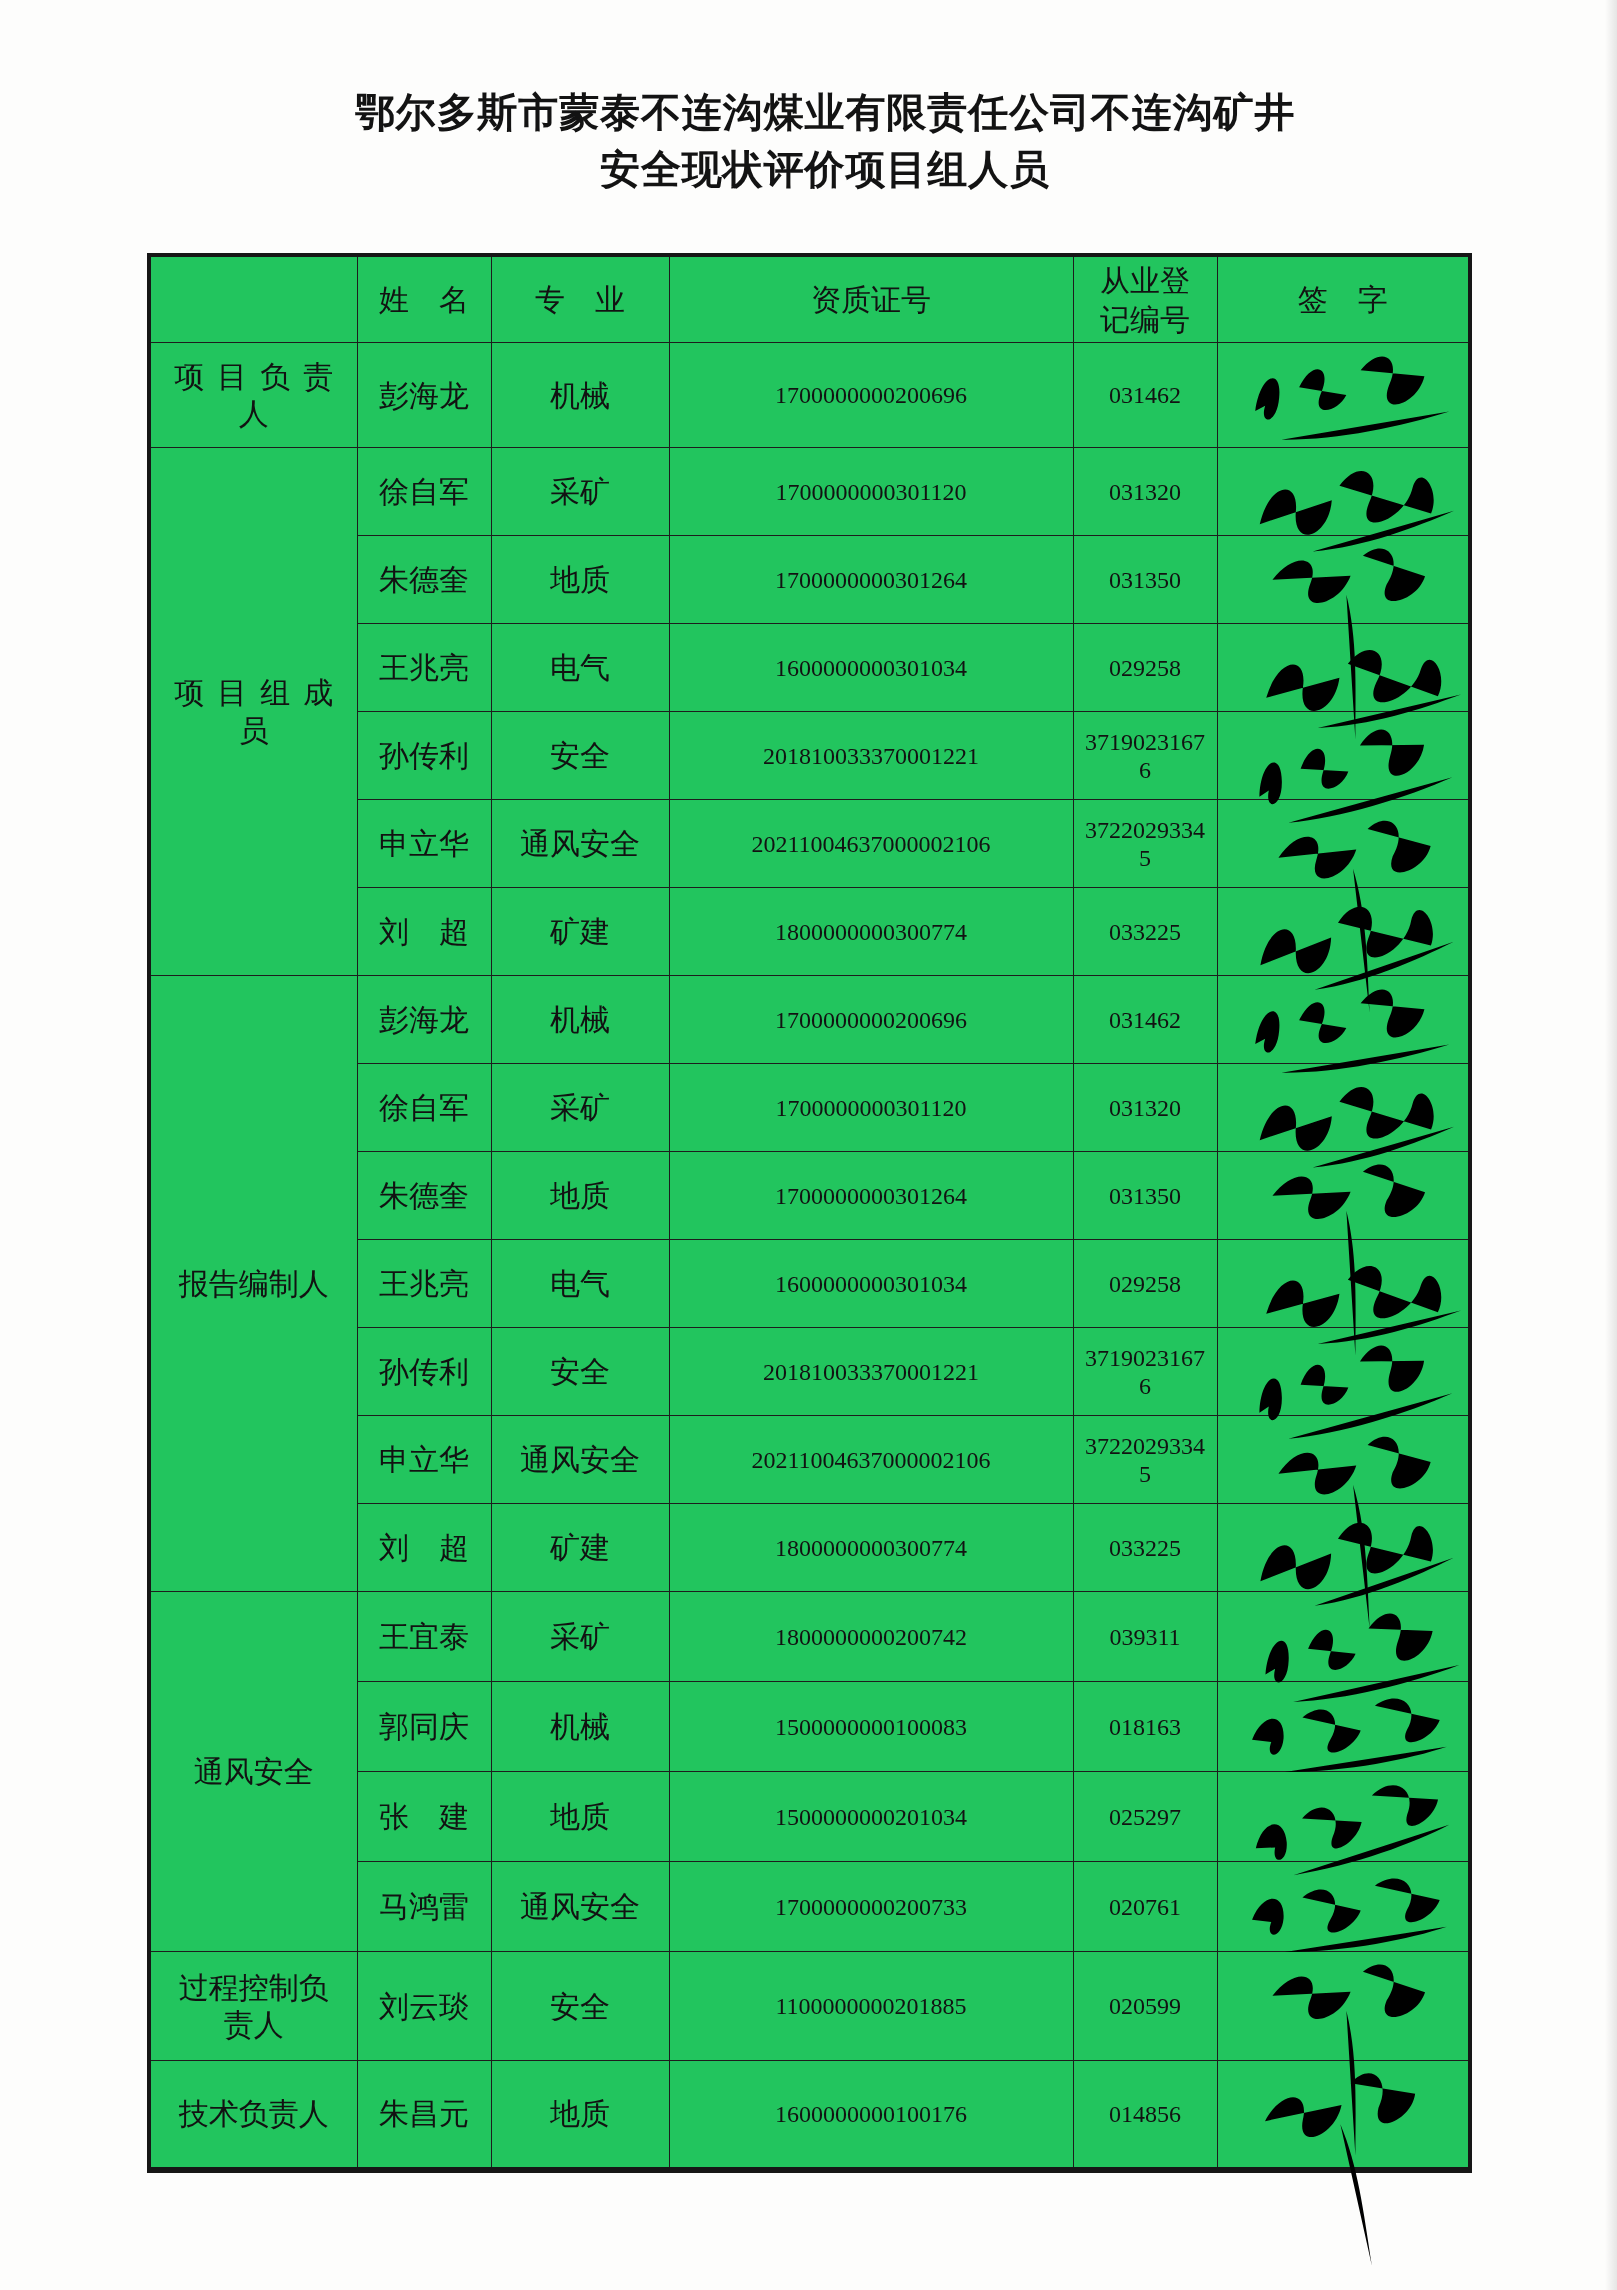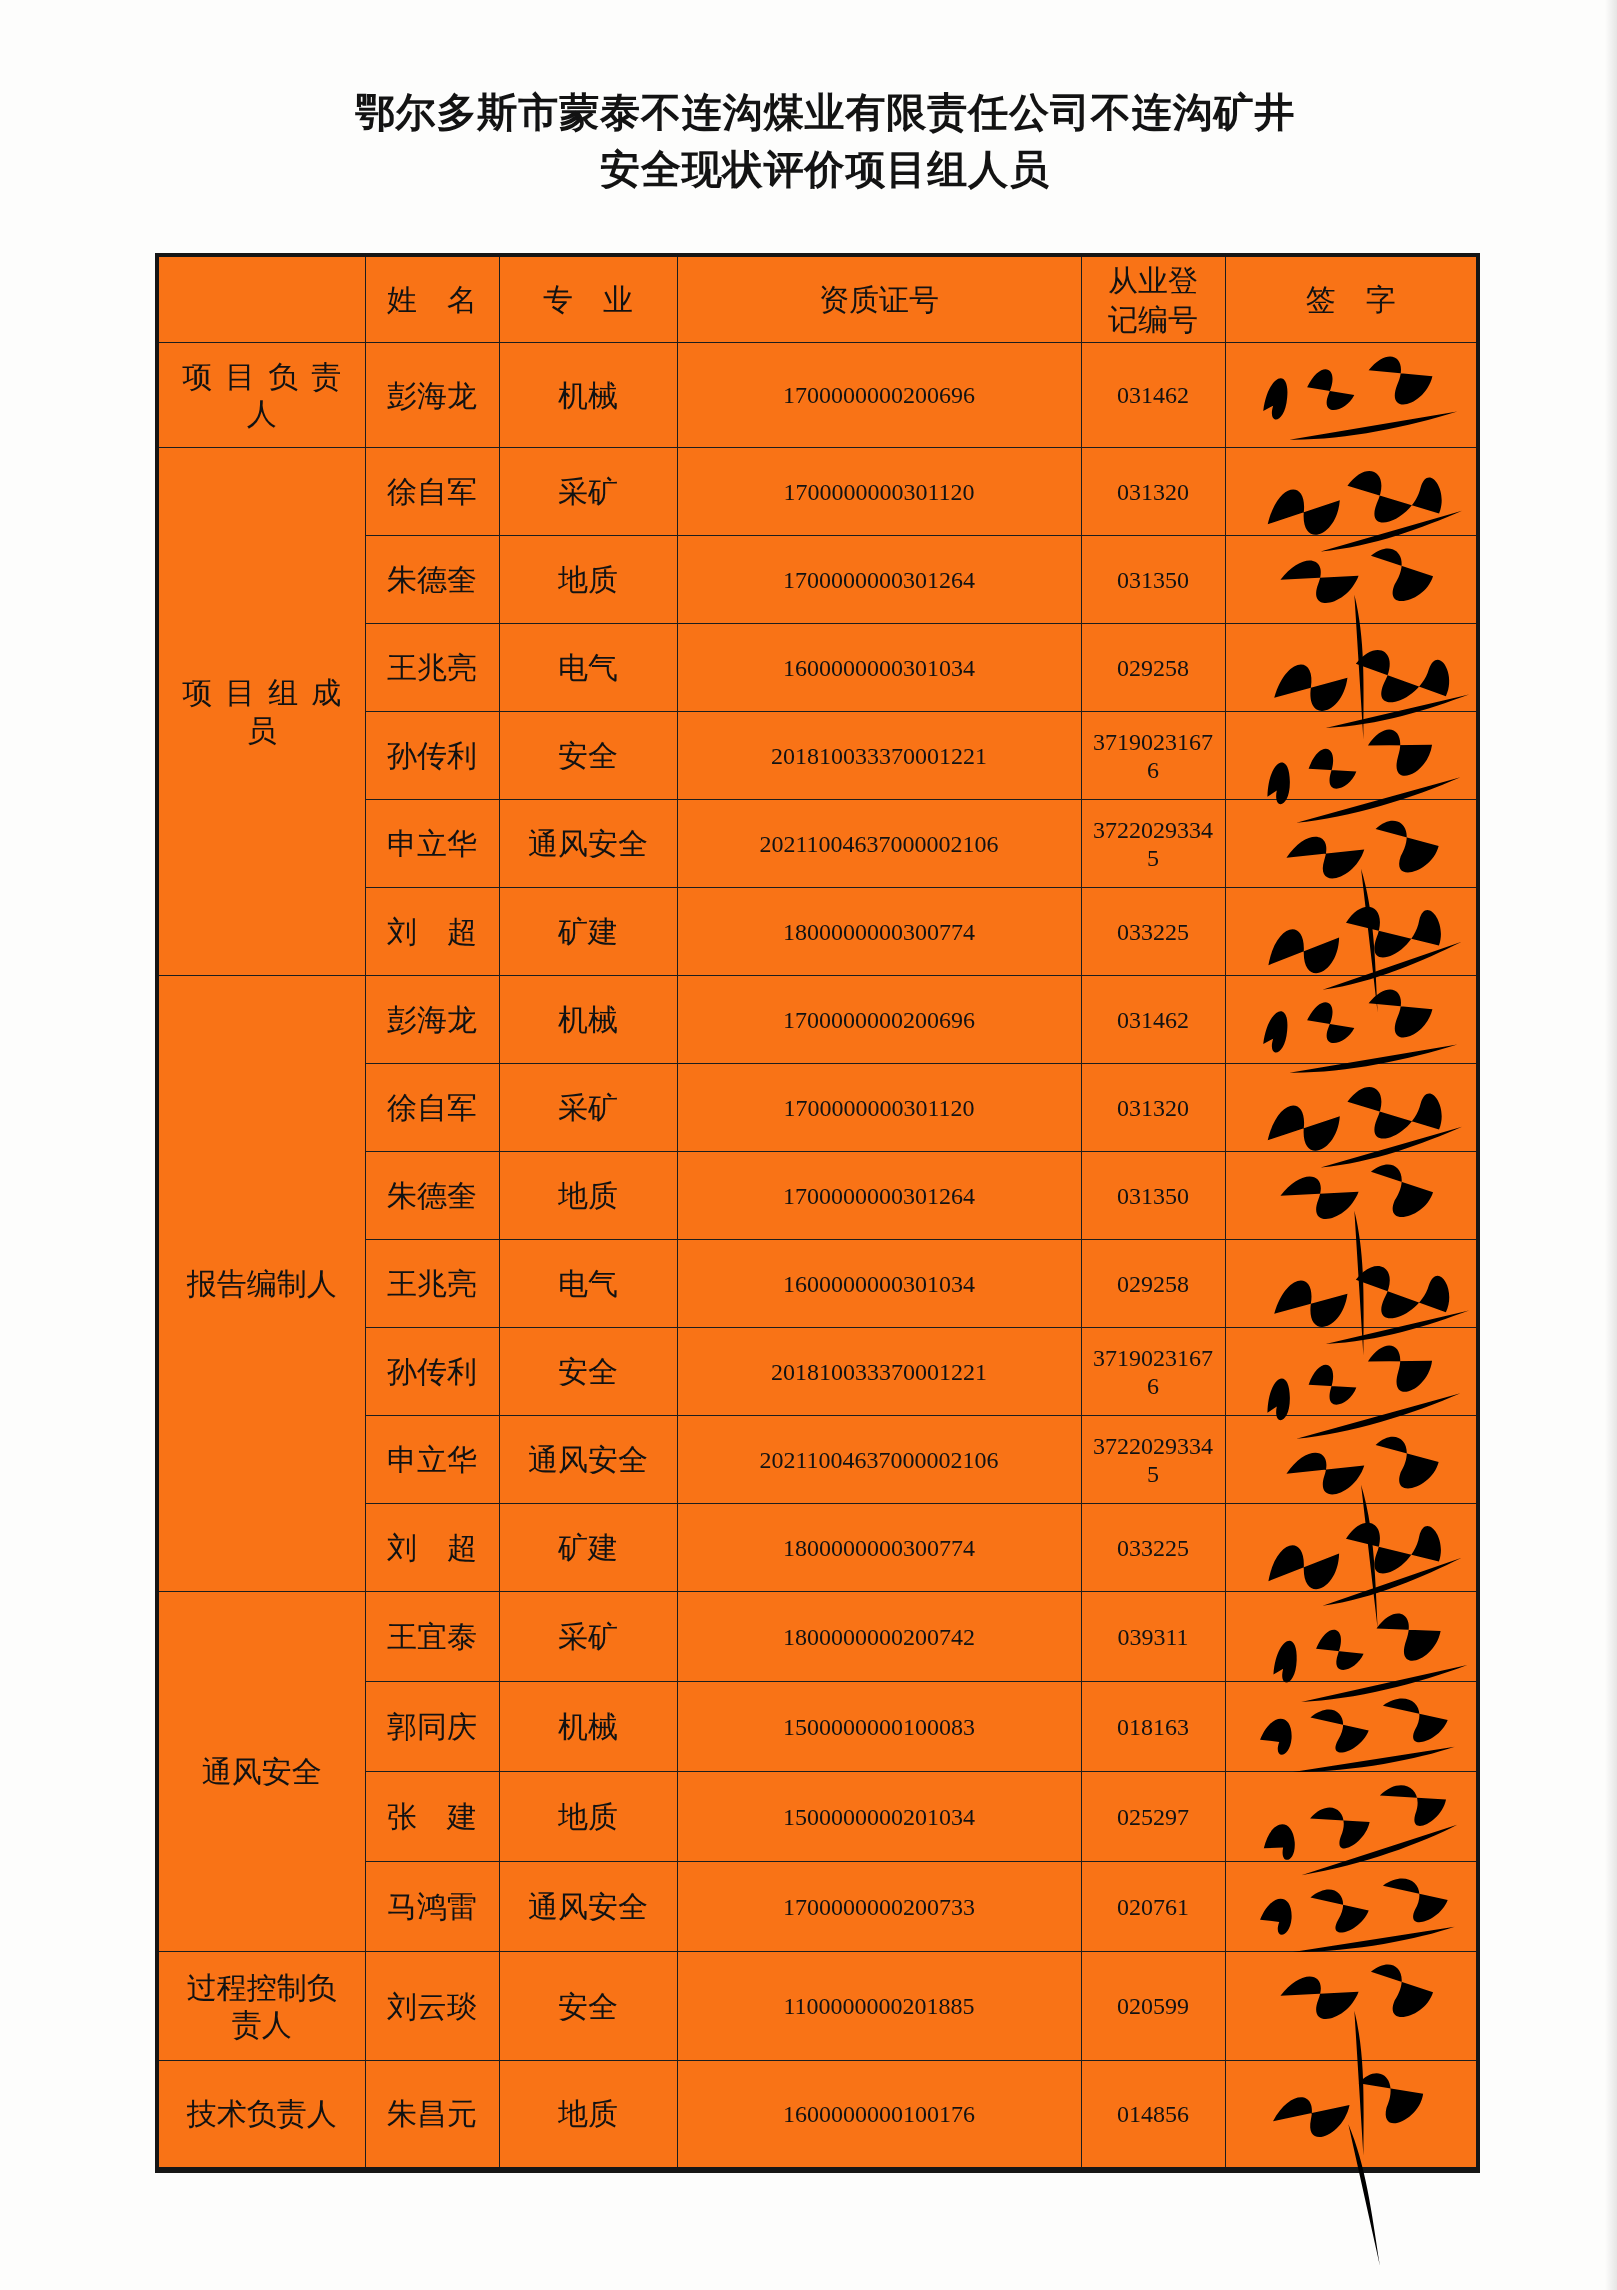--- a/index.html
+++ b/index.html
@@ -24,27 +24,27 @@
     text-align:center;
     font-weight:bold;
     font-size:40px;
     line-height:1.42;
     letter-spacing:0.9px;
     color:#131313;
     margin-left:16px;
   }
   .doc-table{
     position:absolute;
-    top:253px;left:155px;
+    top:253px;left:147px;
     width:1322px;
     border-collapse:collapse;
     table-layout:fixed;
     border:4.6px solid #161616;
     border-bottom-width:6.5px;
-    background:#f97316;
+    background:#22c55e;
   }
   .doc-table td{
     border:1.9px solid #1d1d1d;
     text-align:center;
     vertical-align:middle;
     font-size:30px;
     padding:3.7px 9.3px;
     line-height:1.25;
     color:#121212;
   }

